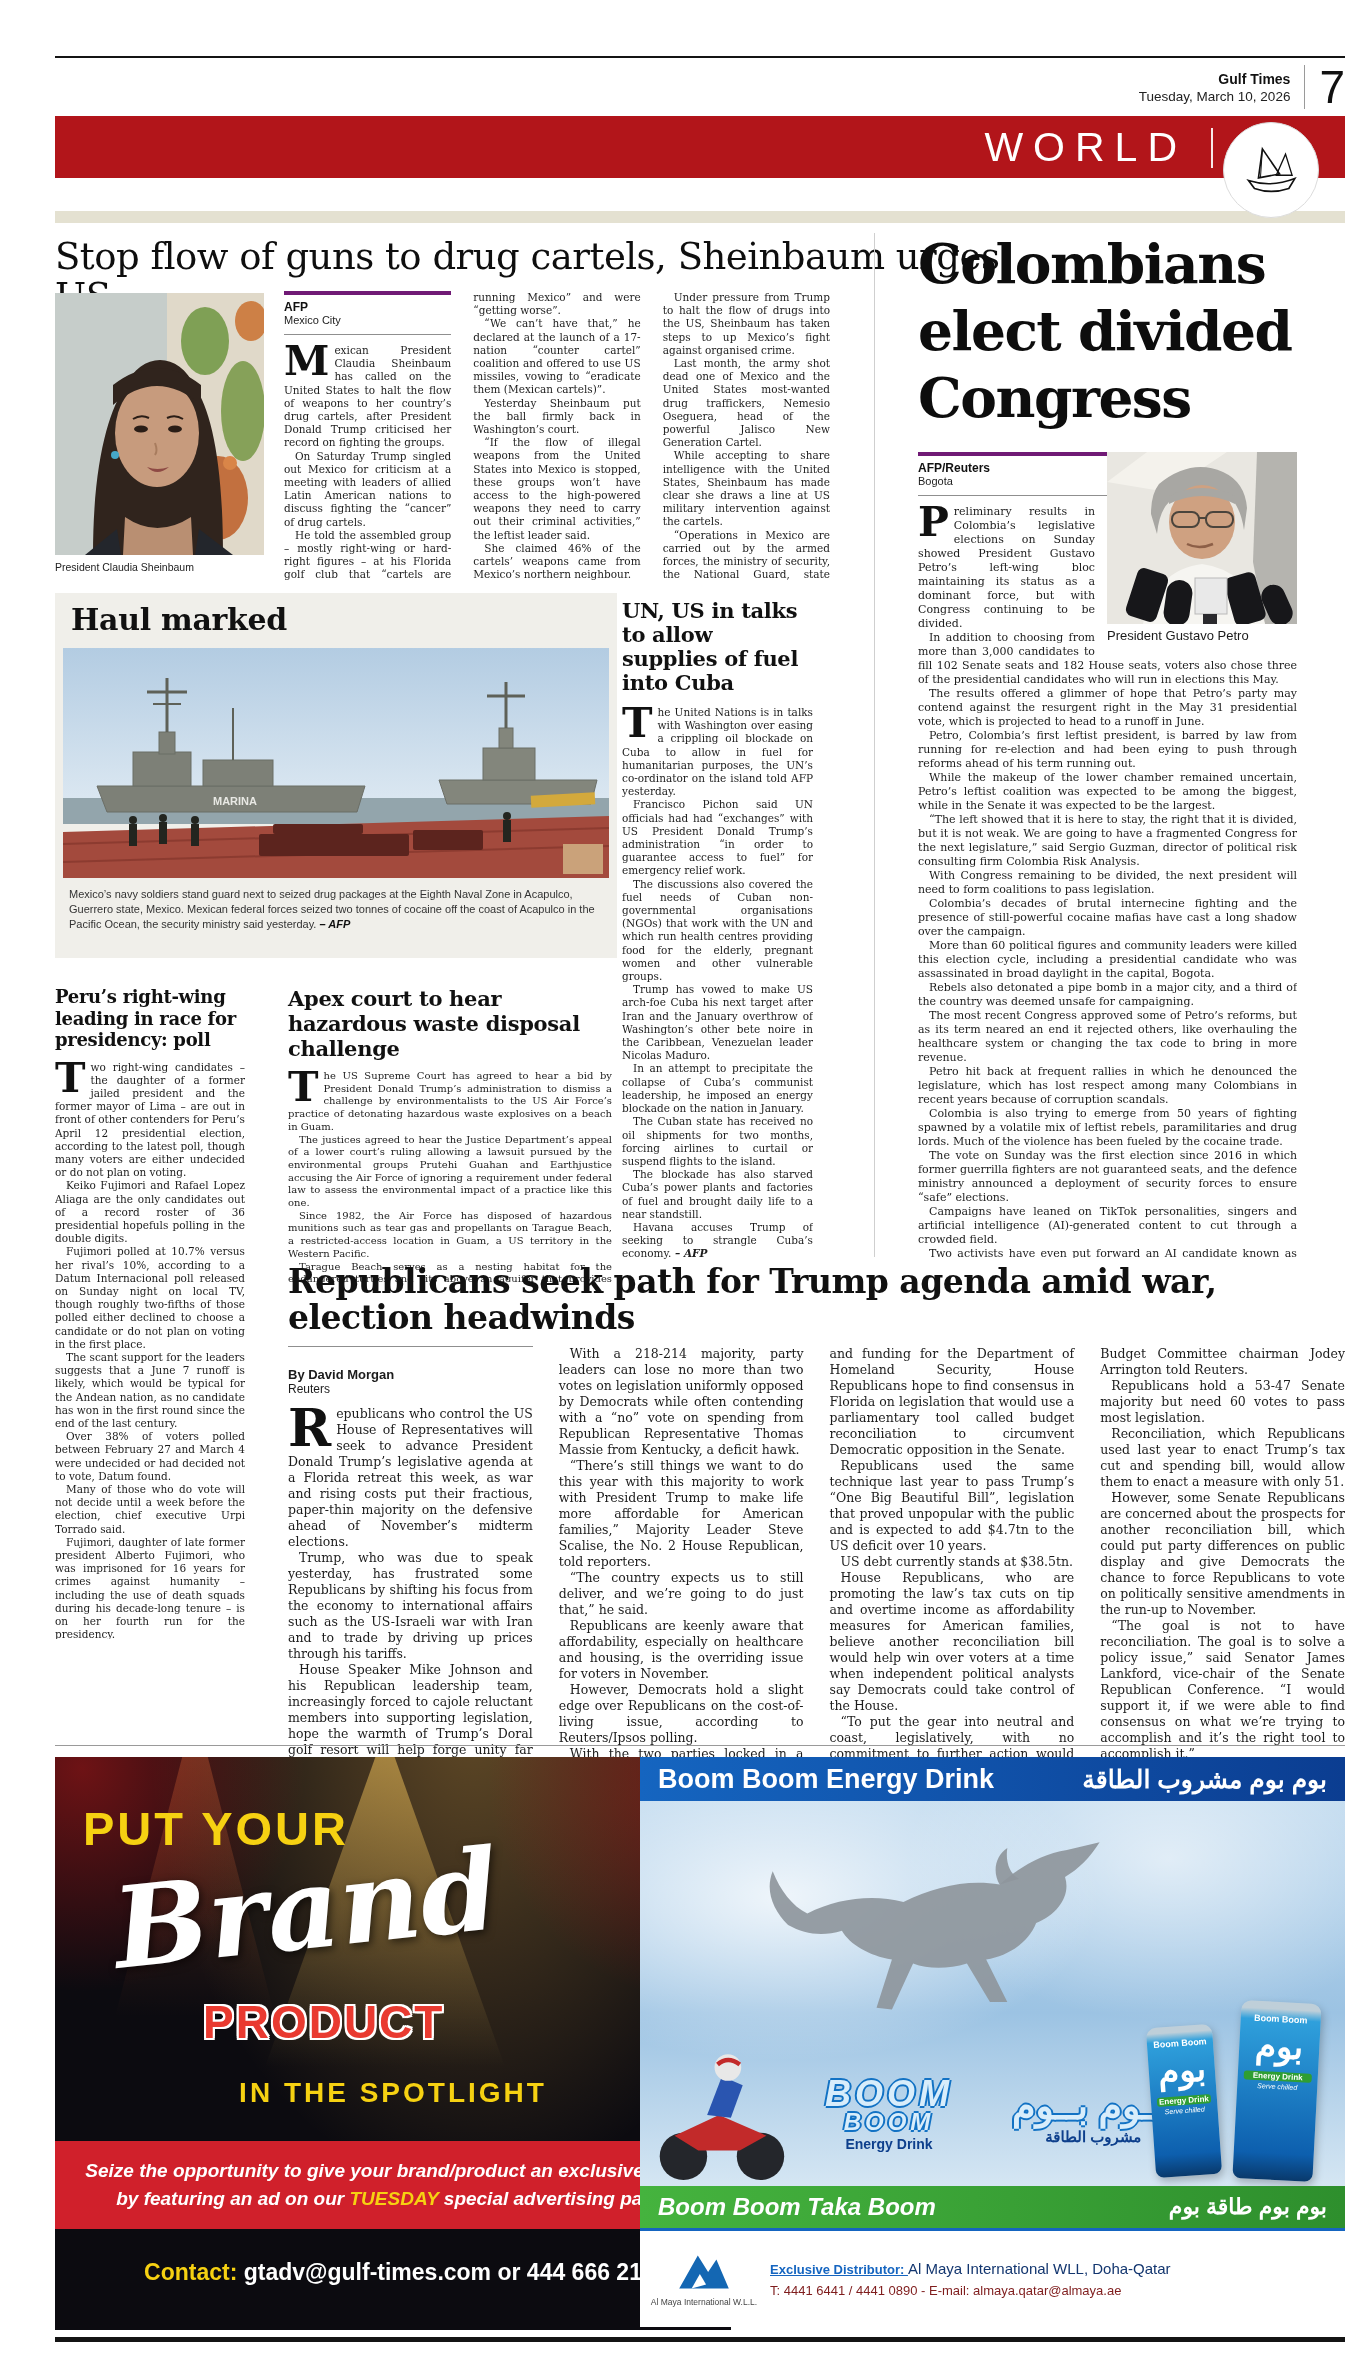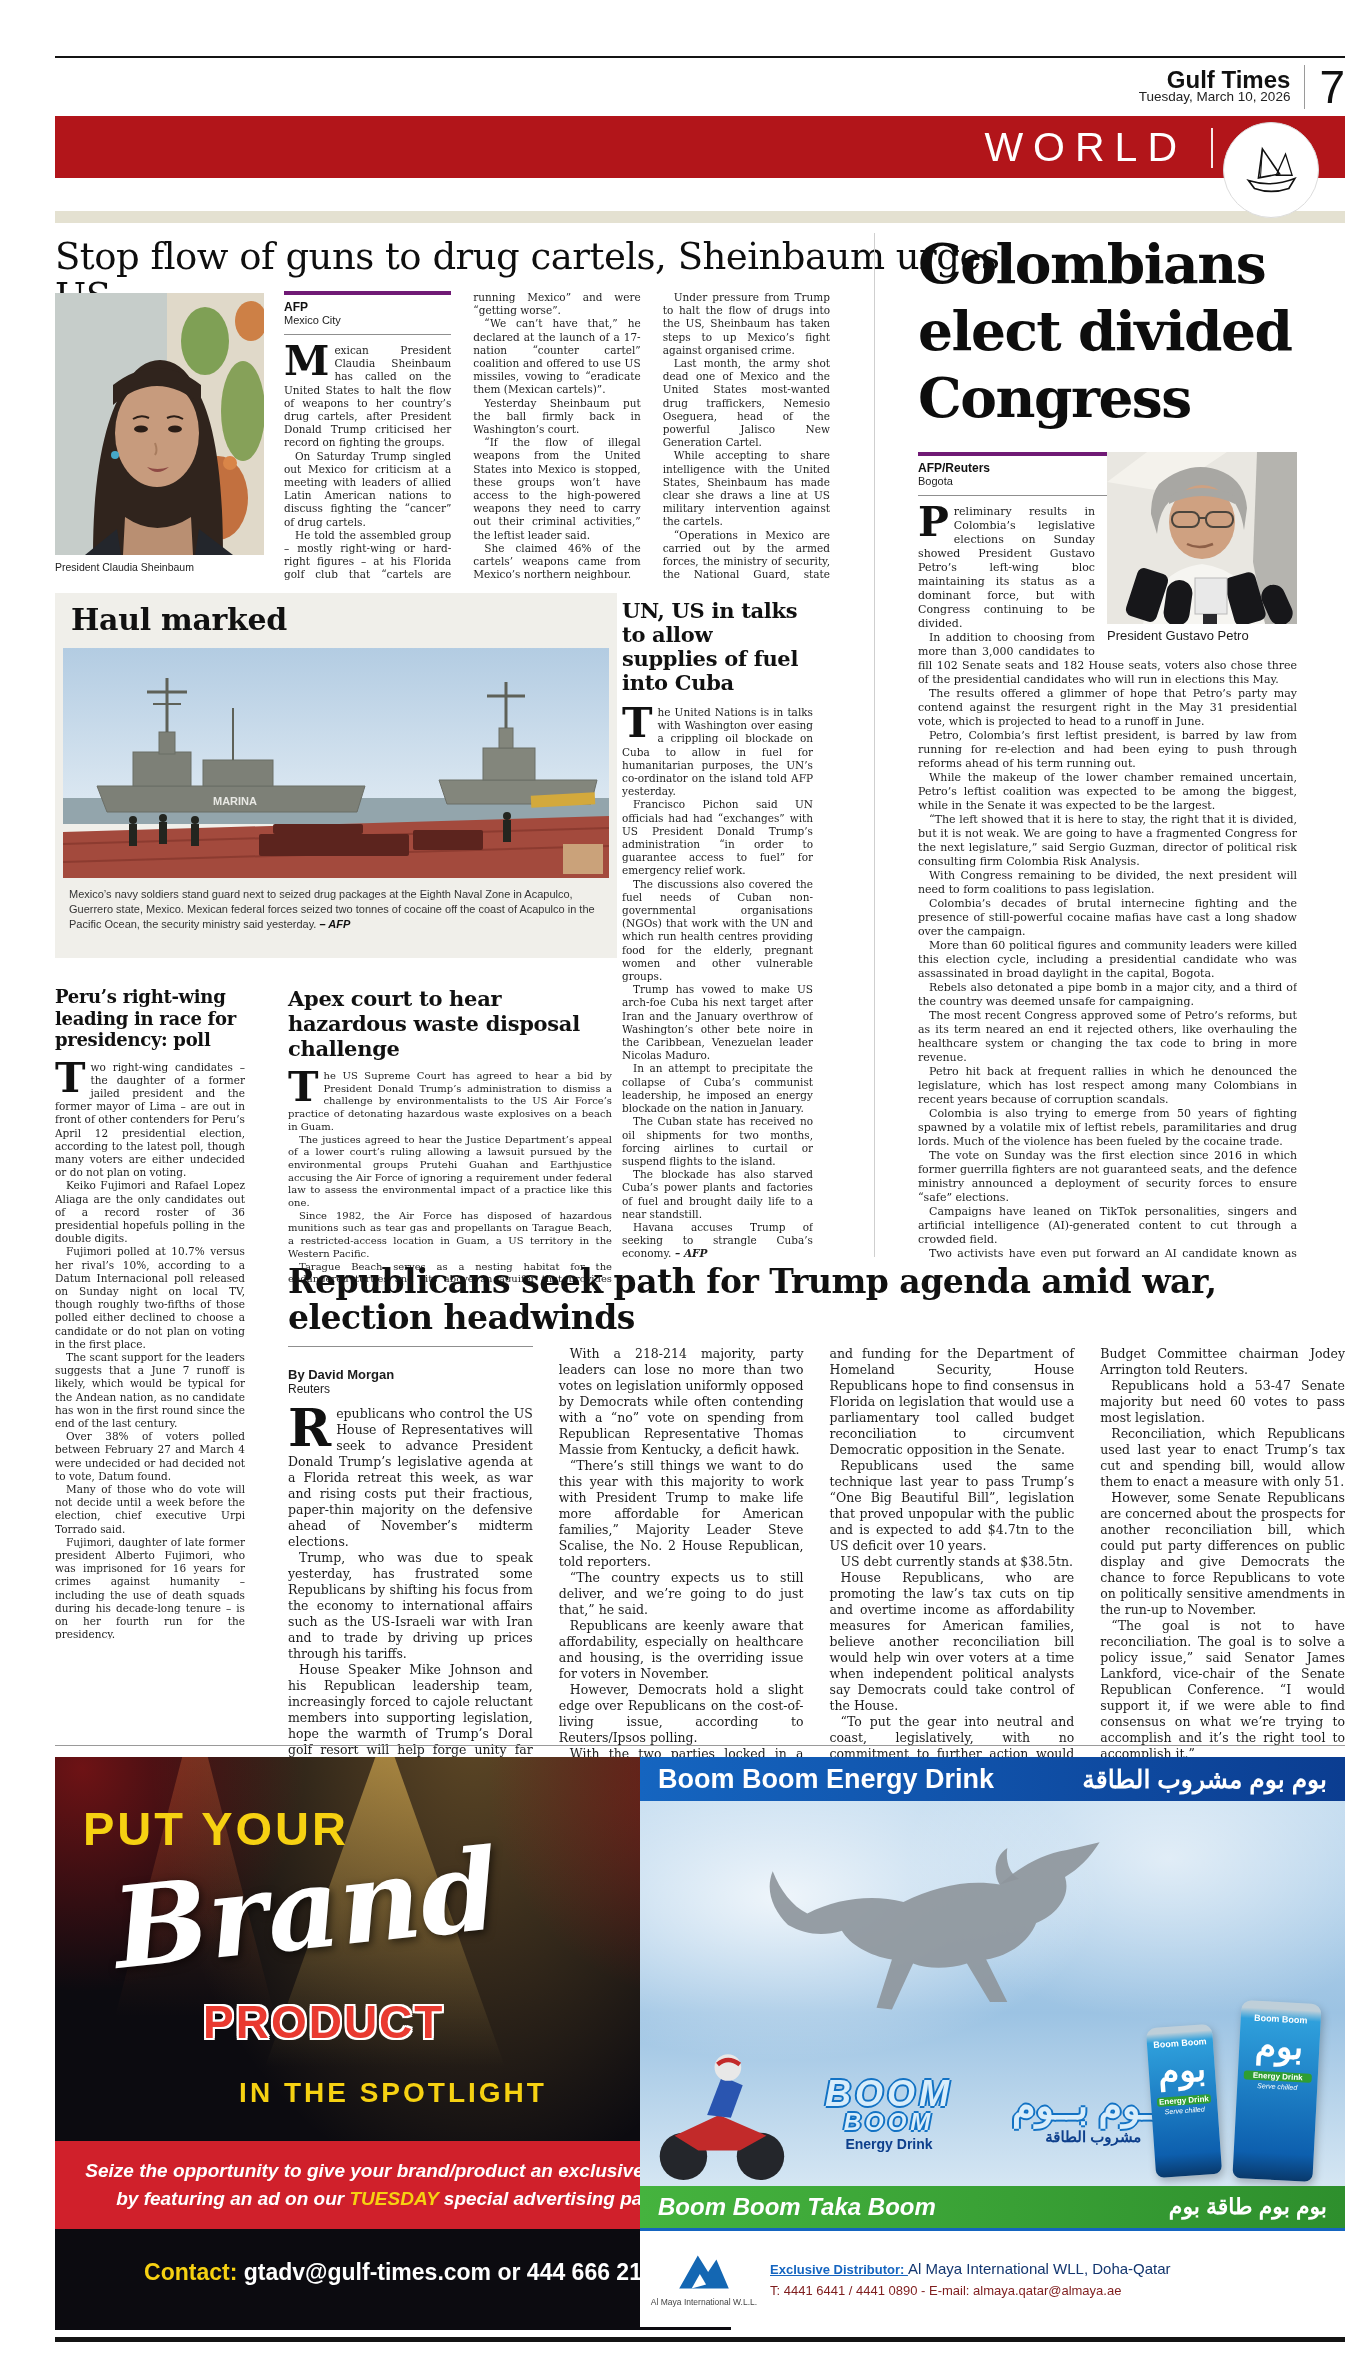--- a/index.html
+++ b/index.html
@@ -4,21 +4,21 @@
 <style>
   html,body{margin:0;padding:0;background:#ffffff;}
   #page{position:relative;width:1351px;height:2365px;background:#fff;overflow:hidden;
         font-family:"DejaVu Serif",serif;color:#1c1c1c;}
   .abs{position:absolute;}
 
   
   .top-rule{left:55px;top:56px;width:1290px;height:2px;background:#141414;}
   .masthead{top:64px;left:1020px;width:325px;display:flex;align-items:center;justify-content:flex-end;gap:14px;}
   .mh-text{text-align:right;font-family:"Liberation Sans",sans-serif;}
-  .mh-paper{font-size:24px;font-weight:bold;color:#111;line-height:19px;}
+  .mh-paper{font-size:14px;font-weight:bold;color:#111;line-height:19px;}
   .mh-date{font-size:13.5px;color:#222;line-height:16px;}
   .mh-div{width:1px;height:44px;background:#9a9a9a;}
   .mh-page{font-size:46px;font-weight:500;color:#111;font-family:"Liberation Sans",sans-serif;line-height:46px;}
 
   .banner{left:55px;top:116px;width:1290px;height:62px;background:#b2151a;}
   .banner-title{position:absolute;right:158px;top:8px;color:#fff;font-family:"Liberation Sans",sans-serif;
                 font-size:41px;font-weight:400;letter-spacing:10px;}
   .banner-sep{position:absolute;right:132px;top:12px;width:2px;height:40px;background:#fff;opacity:.9;}
   .banner-logo{position:absolute;right:26px;top:6px;width:94px;height:94px;border-radius:50%;
                background:#fff;border:1px solid #dcdcdc;z-index:3;display:flex;align-items:center;justify-content:center;}

